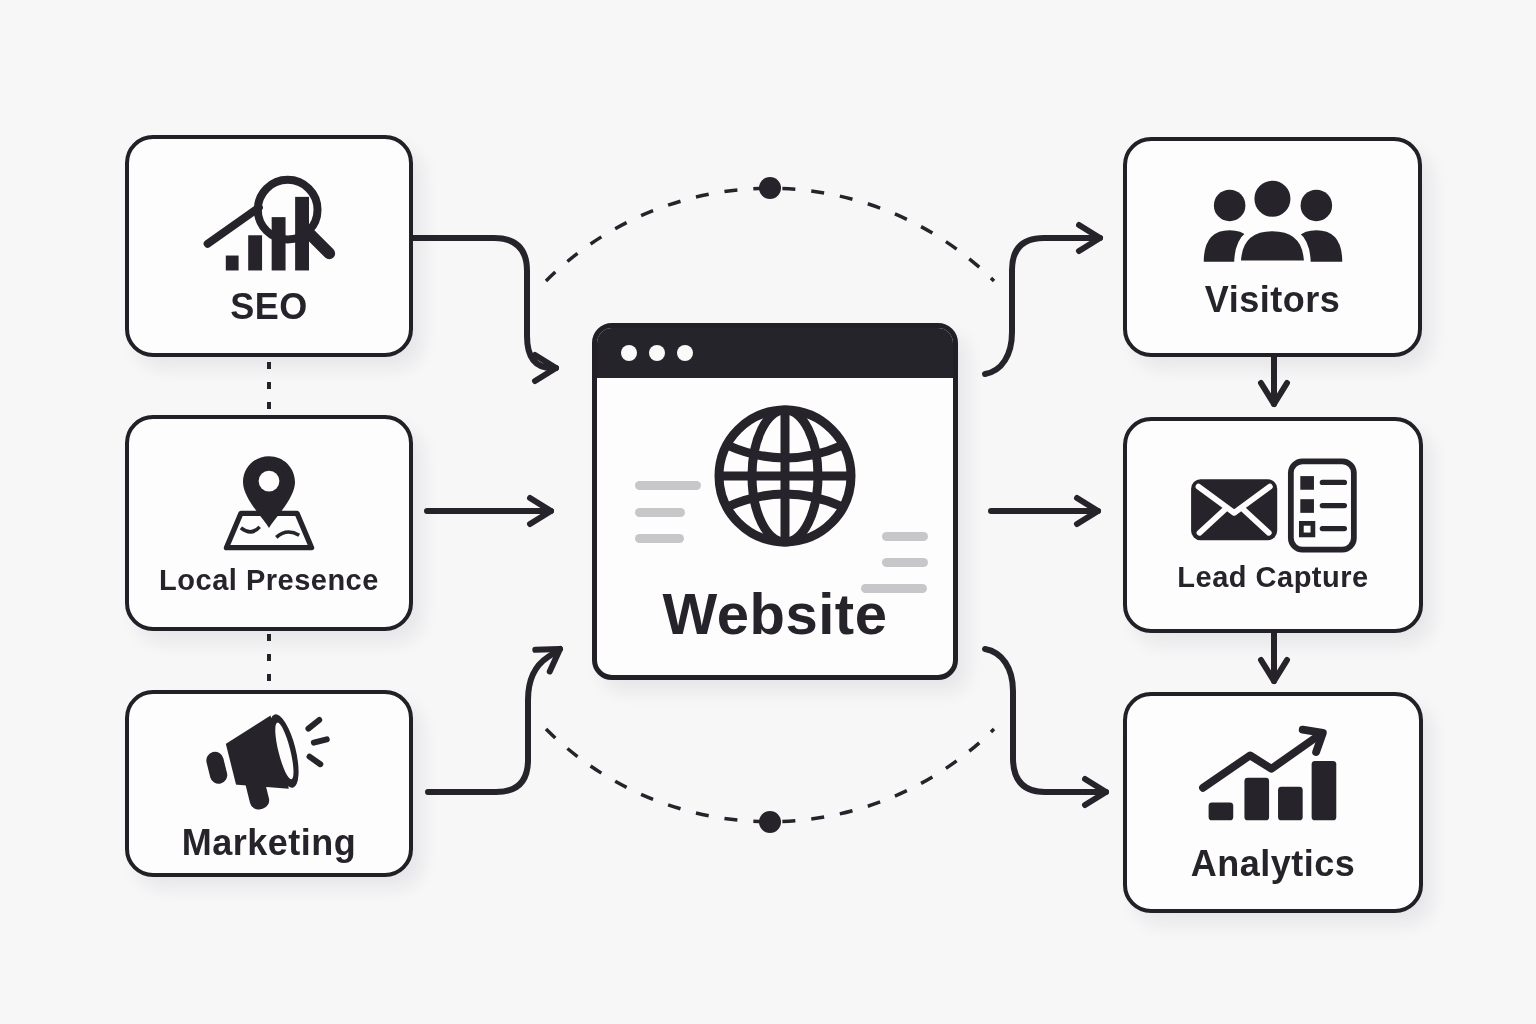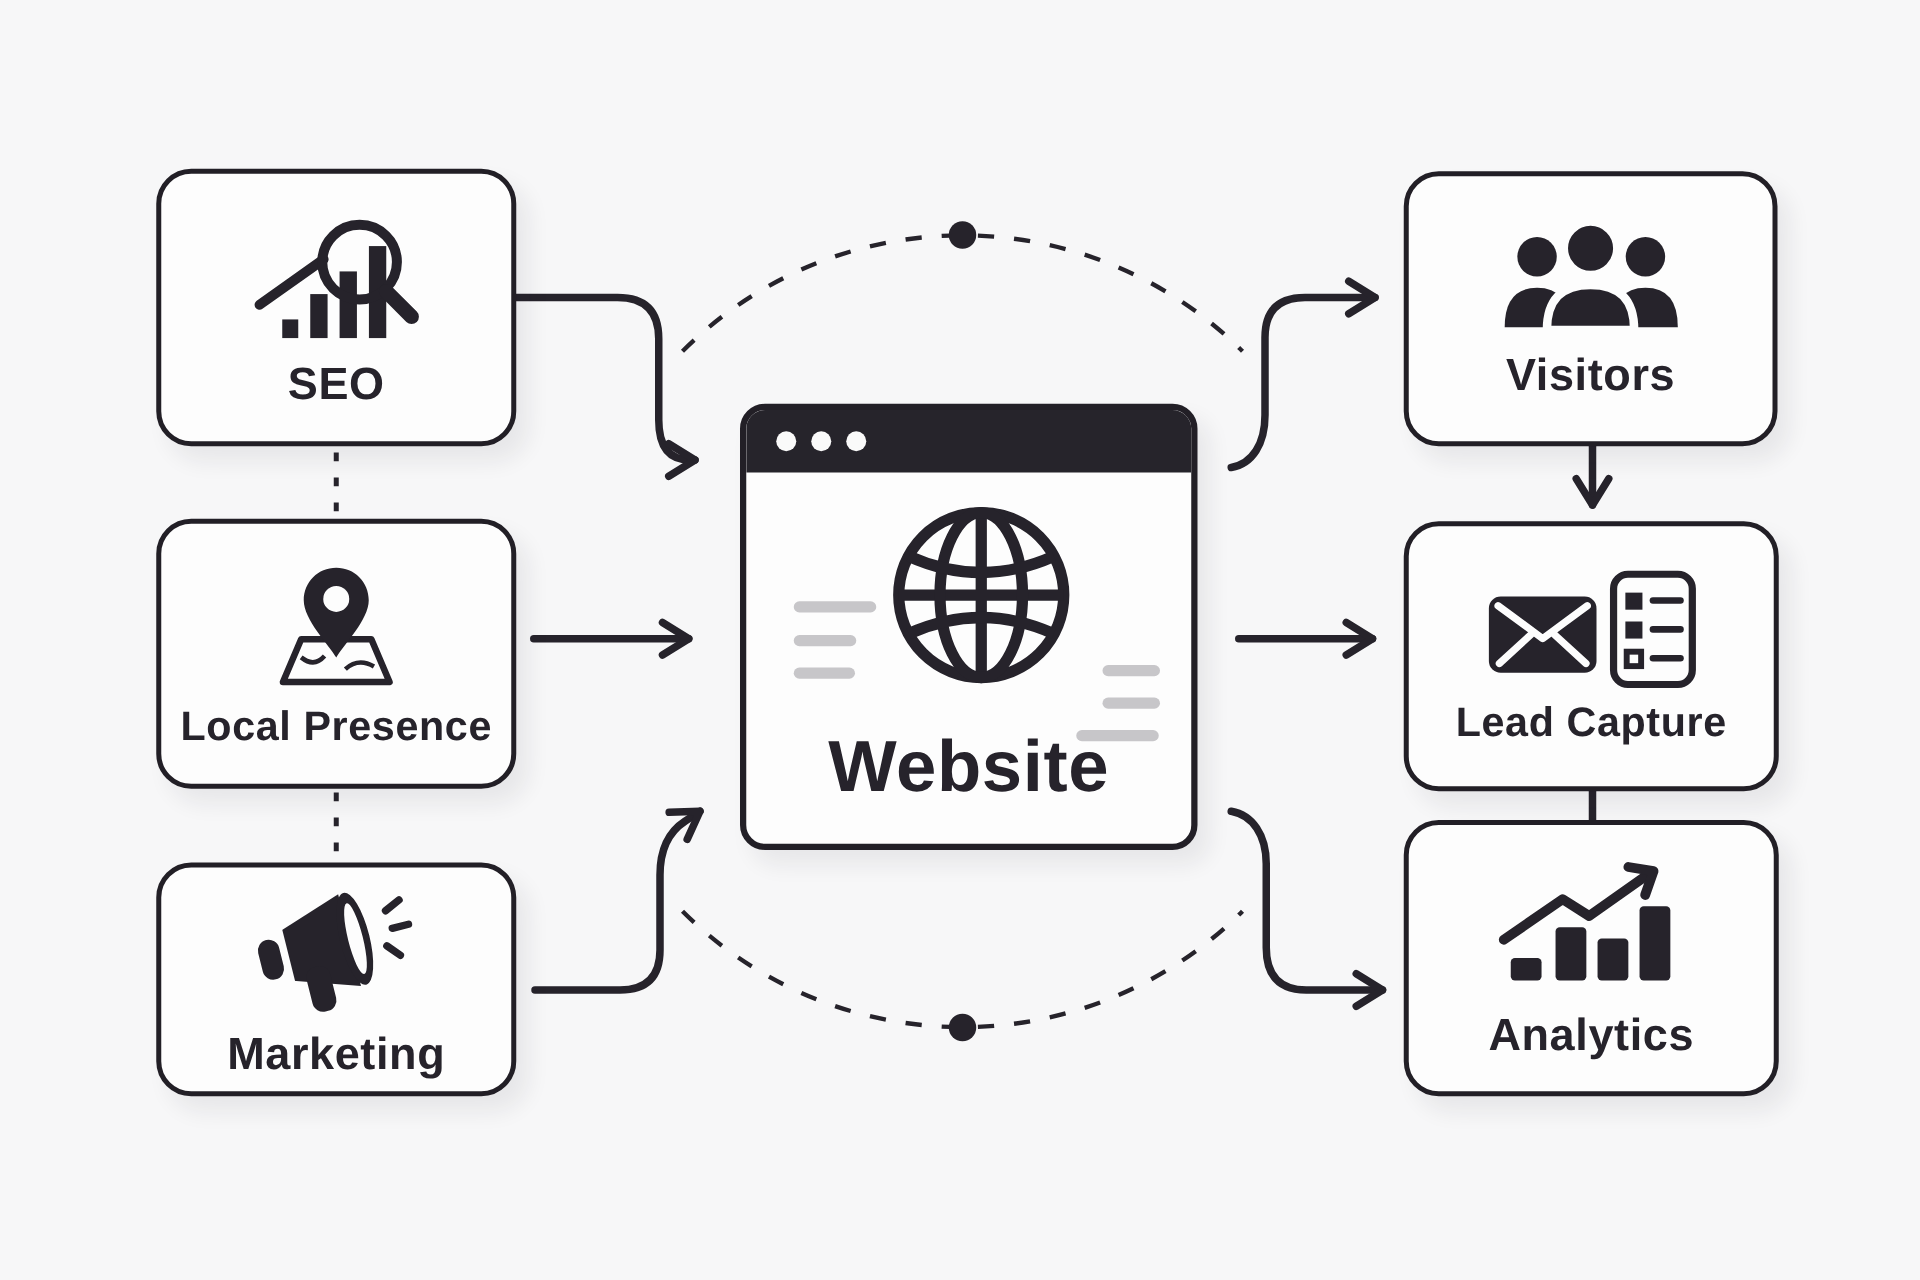--- a/index.html
+++ b/index.html
@@ -25,21 +25,21 @@
     box-sizing:border-box;
   }
   .node .label{
     font-weight:700;
     font-size:36px;
     letter-spacing:0.5px;
     color:#26232b;
     line-height:1;
     white-space:nowrap;
   }
-  .node.small-label .label{font-size:33px;}
+  .node.small-label .label{font-size:29px;}
   .icon{display:block;}
   
   .node.website{
     padding:0;gap:0;
     border-radius:20px;
     border-width:5px;
     overflow:hidden;
     justify-content:flex-start;
   }
   .titlebar{
@@ -205,21 +205,21 @@
       <rect x="107" y="62" width="11" height="11" fill="none" stroke="#26232b" stroke-width="4.5"></rect>
       <g stroke="#26232b" stroke-width="5" stroke-linecap="round">
         <path d="M 127 23 H 148"></path>
         <path d="M 127 45 H 148"></path>
         <path d="M 127 67 H 148"></path>
       </g>
     </svg>
     <div class="label">Lead Capture</div>
   </div>
 
-  <div class="node" style="left:1123px;top:656px;width:300px;height:221px;">
+  <div class="node" style="left:1123px;top:692px;width:300px;height:221px;">
     <svg class="icon" width="152" height="112" viewBox="0 0 135 100">
       <g fill="#26232b">
         <rect x="10" y="70" width="22" height="16" rx="3"></rect>
         <rect x="42" y="48" width="22" height="38" rx="3"></rect>
         <rect x="72" y="56" width="22" height="30" rx="3"></rect>
         <rect x="102" y="33" width="22" height="53" rx="3"></rect>
       </g>
       <g stroke="#26232b" stroke-width="7" fill="none" stroke-linecap="round" stroke-linejoin="round">
         <path d="M 5 57 L 47 28 L 66 40 L 110 9"></path>
         <path d="M 94 5 L 112 8 L 106 25"></path>

